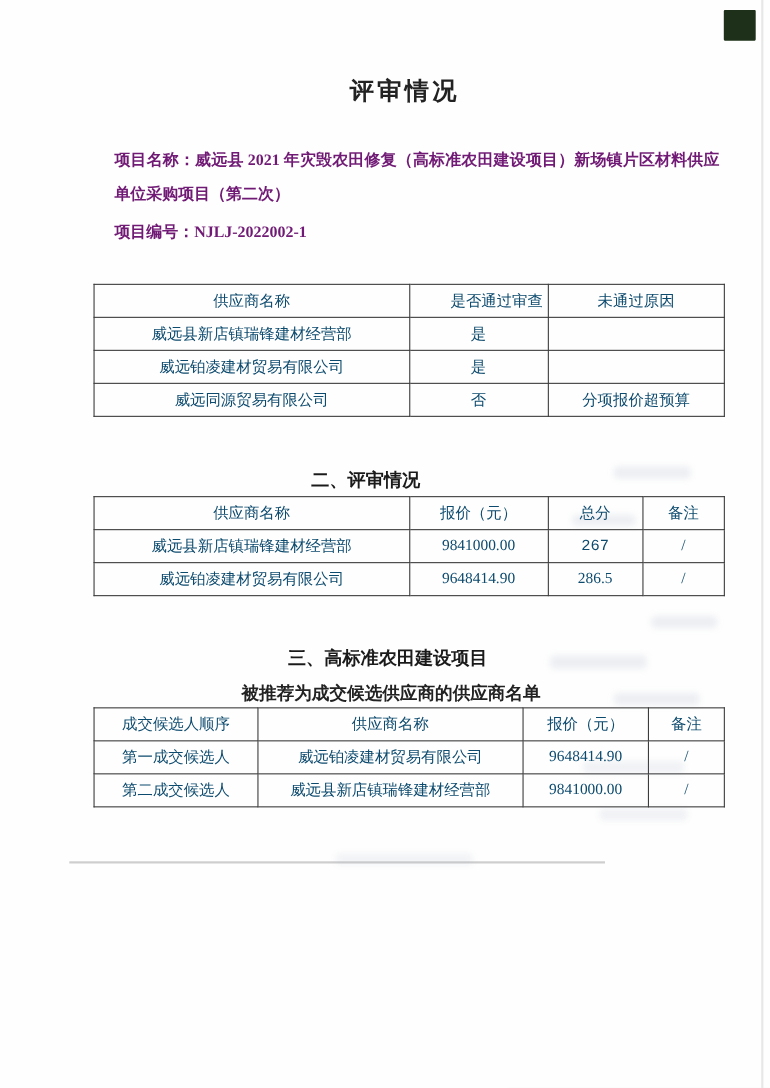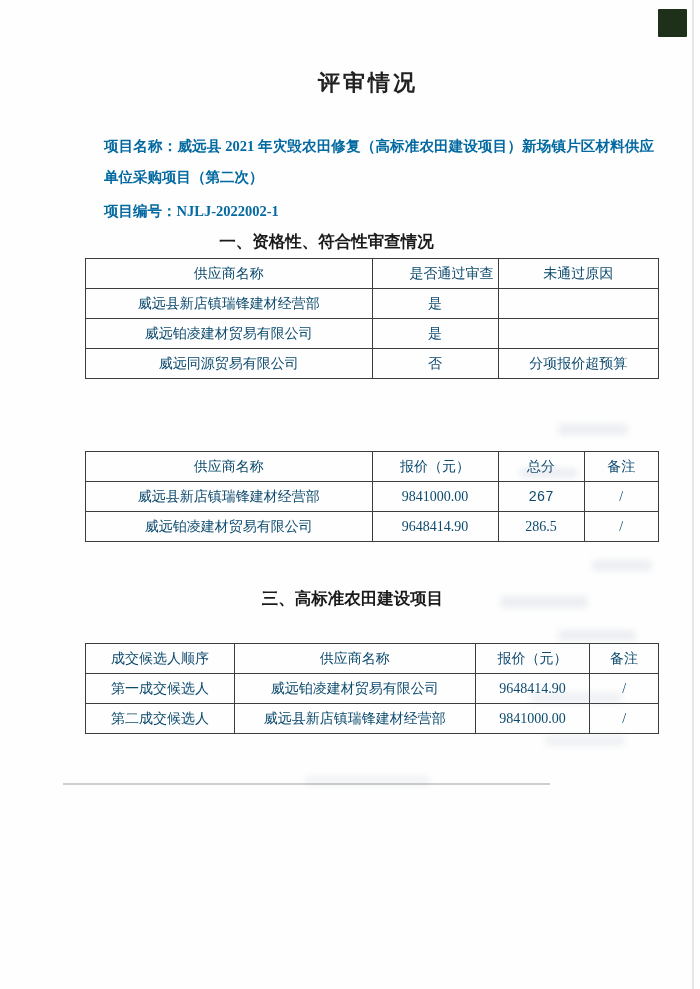--- a/index.html
+++ b/index.html
@@ -10,21 +10,21 @@
     font-family:"Liberation Serif","DejaVu Serif",serif;
     color:#1c1c1c;
   }
   .doc-title {
     position:absolute; top:68px; left:18px; width:700px;
     text-align:center; font-size:22px; font-weight:600; letter-spacing:3px;
     color:#222;
   }
   .para {
     position:absolute; left:104px; width:550px;
-    font-size:14.5px; font-weight:700; line-height:31px; color:#0369a1;
+    font-size:14.5px; font-weight:700; line-height:31px; color:#701a75;
     text-align:justify;
   }
   .project-name { top:131px; }
   .project-no   { top:196px; width:560px; }
   .sec-heading {
     position:absolute; width:573px; text-align:center;
     font-size:16.5px; font-weight:700; color:#1a1a1a;
   }
   .sub-heading {
     position:absolute; width:573px; text-align:center;
@@ -61,21 +61,20 @@
 <body>
 
 <div class="page" style="color: rgb(28, 28, 28);">
 
   <div class="doc-title">评审情况</div>
 
   <p class="para project-name"><span>项目名称：</span><span>威远县 2021 年灾毁农田修复（高标准农田建设项目）新场镇片区材料供应单位采购项目（第二次）</span></p>
 
   <p class="para project-no"><span>项目编号：</span><span>NJLJ-2022002-1</span></p>
 
-  <div class="sec-heading" style="top:231px; left:40px;">一、资格性、符合性审查情况</div>
 
   <div class="tbl-wrap" style="top:258px;">
     <table>
         <thead>
           <tr>
             <th style="width: 50%; border-color: rgb(60, 60, 60);">供应商名称</th>
             <th style="width: 22%; border-color: rgb(60, 60, 60); text-align: right;">是否通过审查</th>
             <th style="width: 28%; border-color: rgb(60, 60, 60);">未通过原因</th>
           </tr>
         </thead>
@@ -92,20 +91,21 @@
           </tr>
           <tr>
             <td style="border-color: rgb(60, 60, 60);">威远同源贸易有限公司</td>
             <td style="border-color: rgb(60, 60, 60);">否</td>
             <td style="border-color: rgb(60, 60, 60);">分项报价超预算</td>
           </tr>
         </tbody>
       </table>
   </div>
 
+  <div class="sec-heading" style="top:426px; left:46px;">二、评审情况</div>
 
   <div class="tbl-wrap" style="top:451px;">
     <table>
         <thead>
           <tr>
             <th style="width: 50%; border-color: rgb(60, 60, 60);">供应商名称</th>
             <th style="width: 22%; border-color: rgb(60, 60, 60);">报价（元）</th>
             <th style="width: 15%; border-color: rgb(60, 60, 60); margin-top: 46px;">总分</th>
             <th style="width: 13%; border-color: rgb(60, 60, 60);">备注</th>
           </tr>
@@ -122,20 +122,21 @@
             <td style="border-color: rgb(60, 60, 60);">9648414.90</td>
             <td style="border-color: rgb(60, 60, 60);">286.5</td>
             <td style="border-color: rgb(60, 60, 60);">/</td>
           </tr>
         </tbody>
       </table>
   </div>
 
   <div class="sec-heading" style="top:588px; left:66px;">三、高标准农田建设项目</div>
 
+  <div class="sub-heading" style="top:620px; left:69px;">被推荐为成交候选供应商的供应商名单</div>
 
   <div class="tbl-wrap" style="top:643px;">
     <table>
         <thead>
           <tr>
             <th style="width: 26%; border-color: rgb(60, 60, 60);">成交候选人顺序</th>
             <th style="width: 42%; border-color: rgb(60, 60, 60);">供应商名称</th>
             <th style="width: 20%; border-color: rgb(60, 60, 60);">报价（元）</th>
             <th style="width: 12%; border-color: rgb(60, 60, 60);">备注</th>
           </tr>

